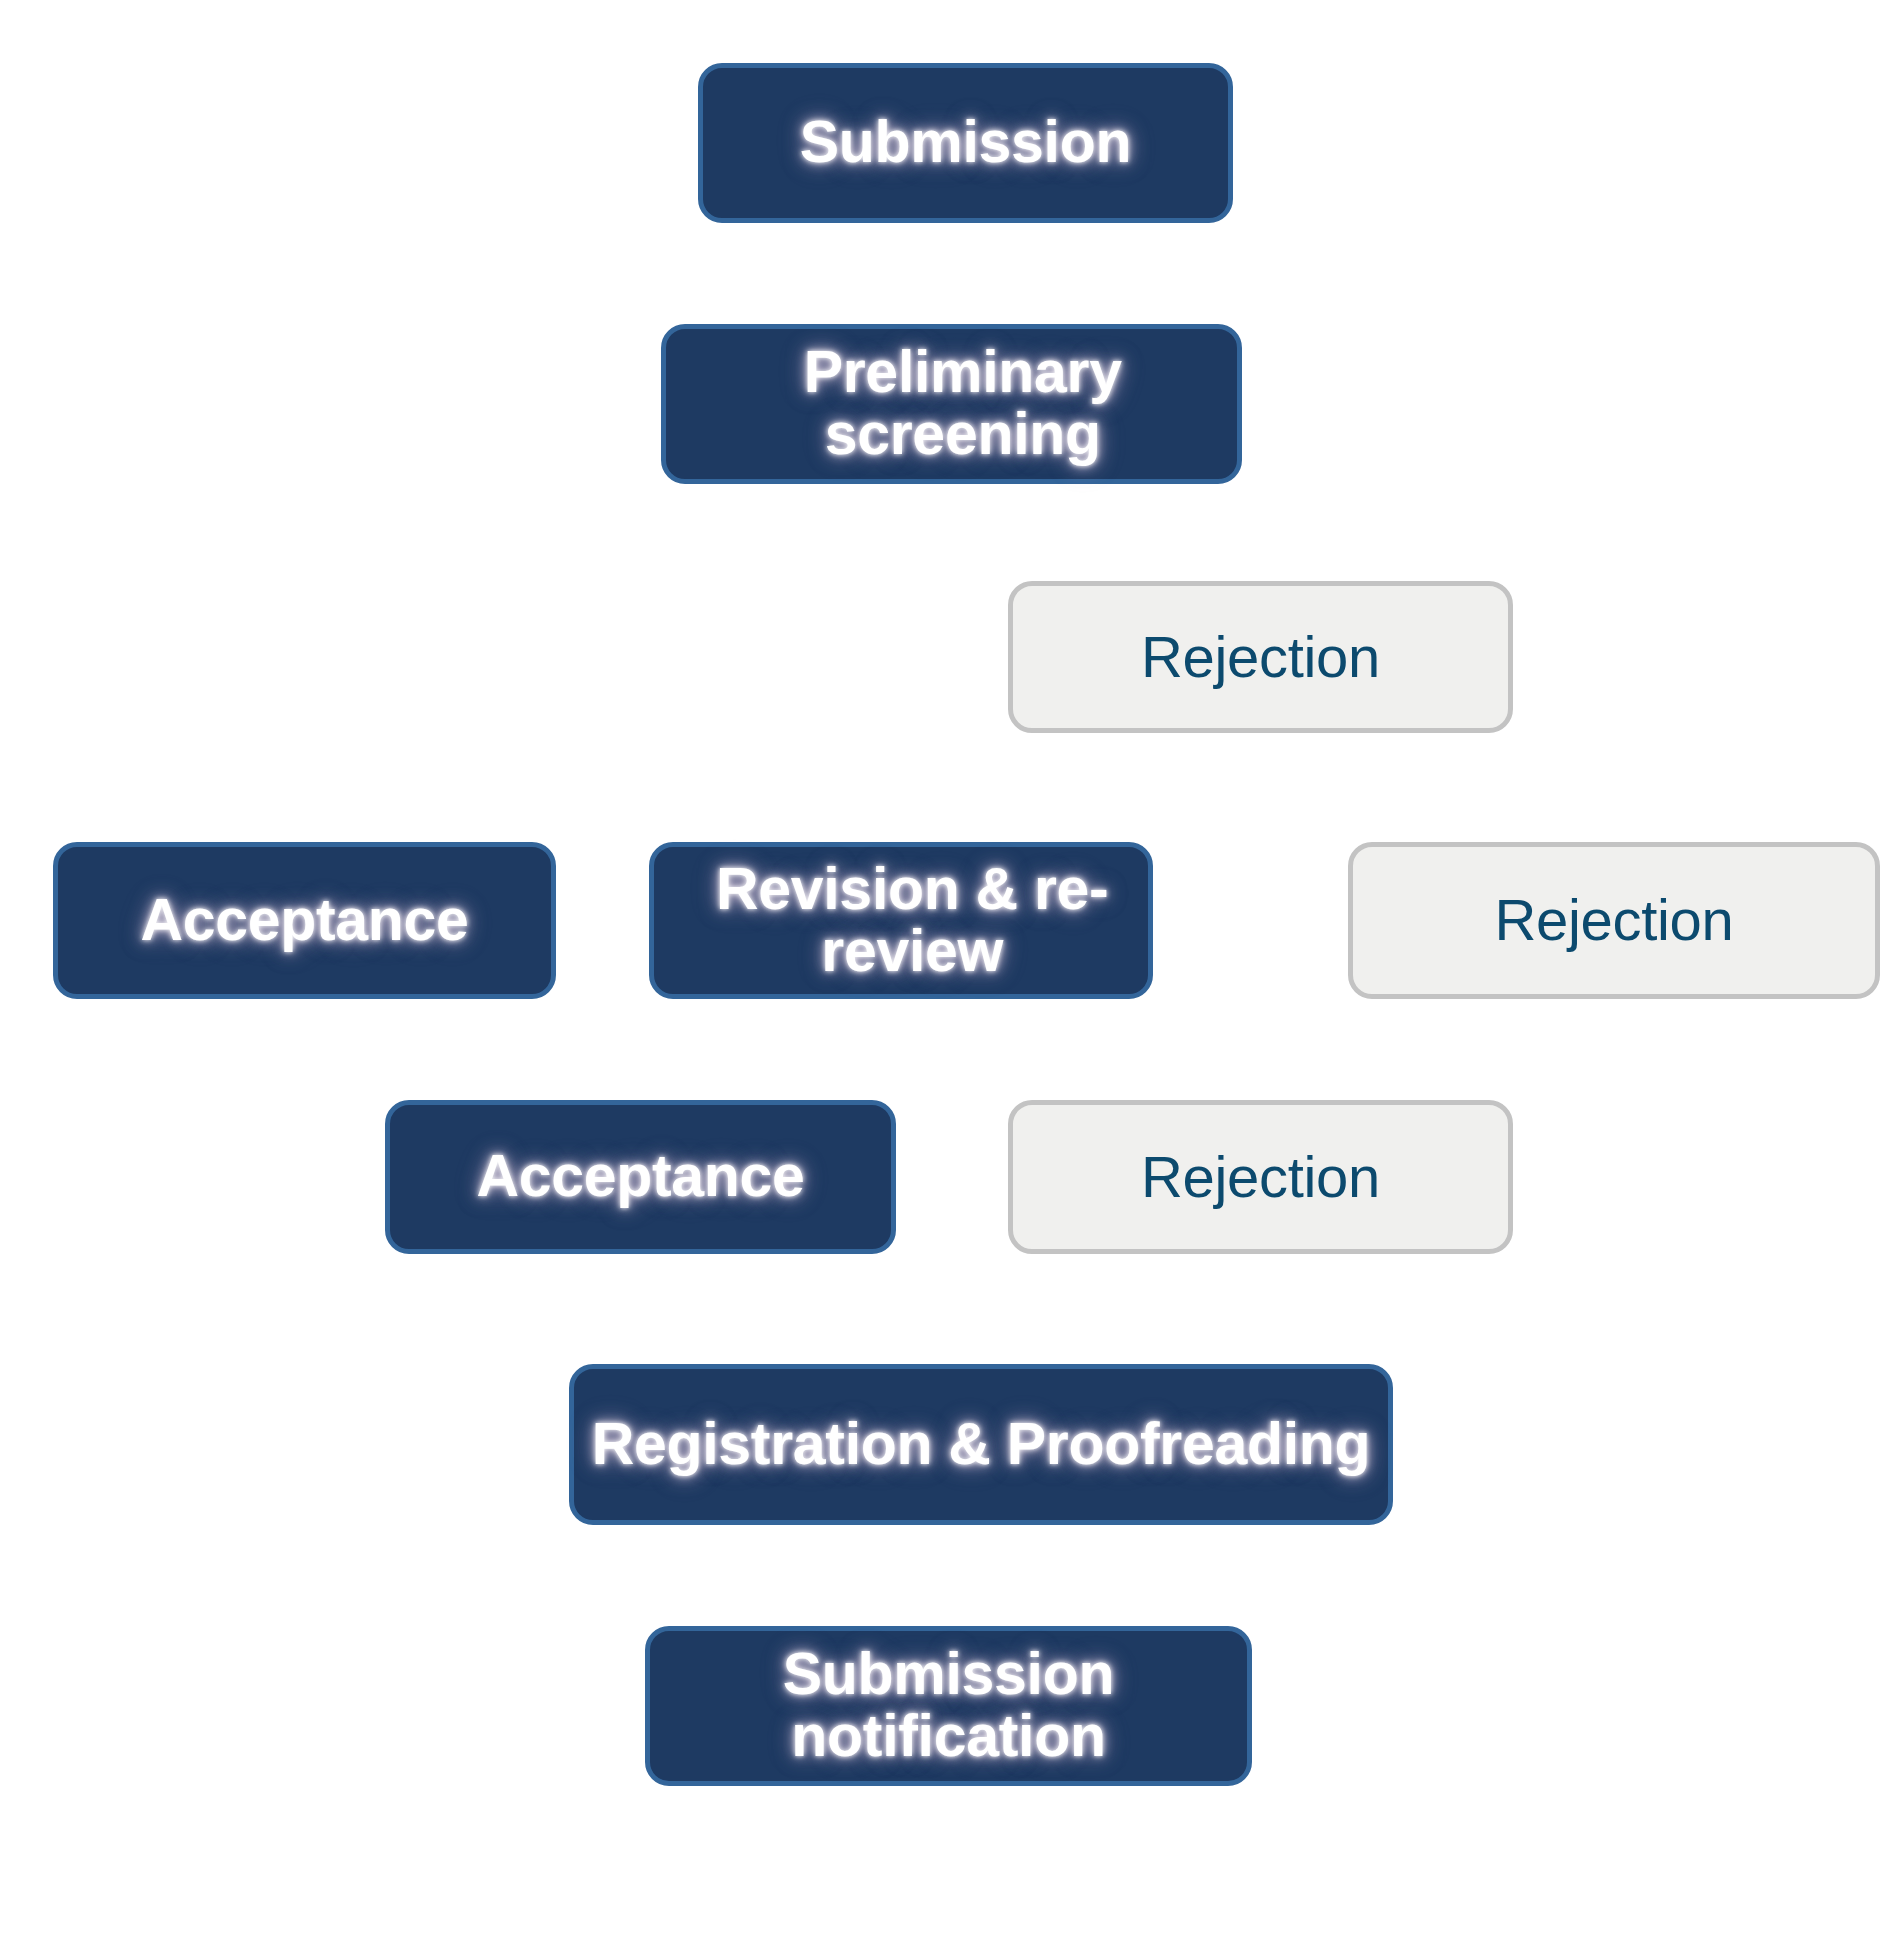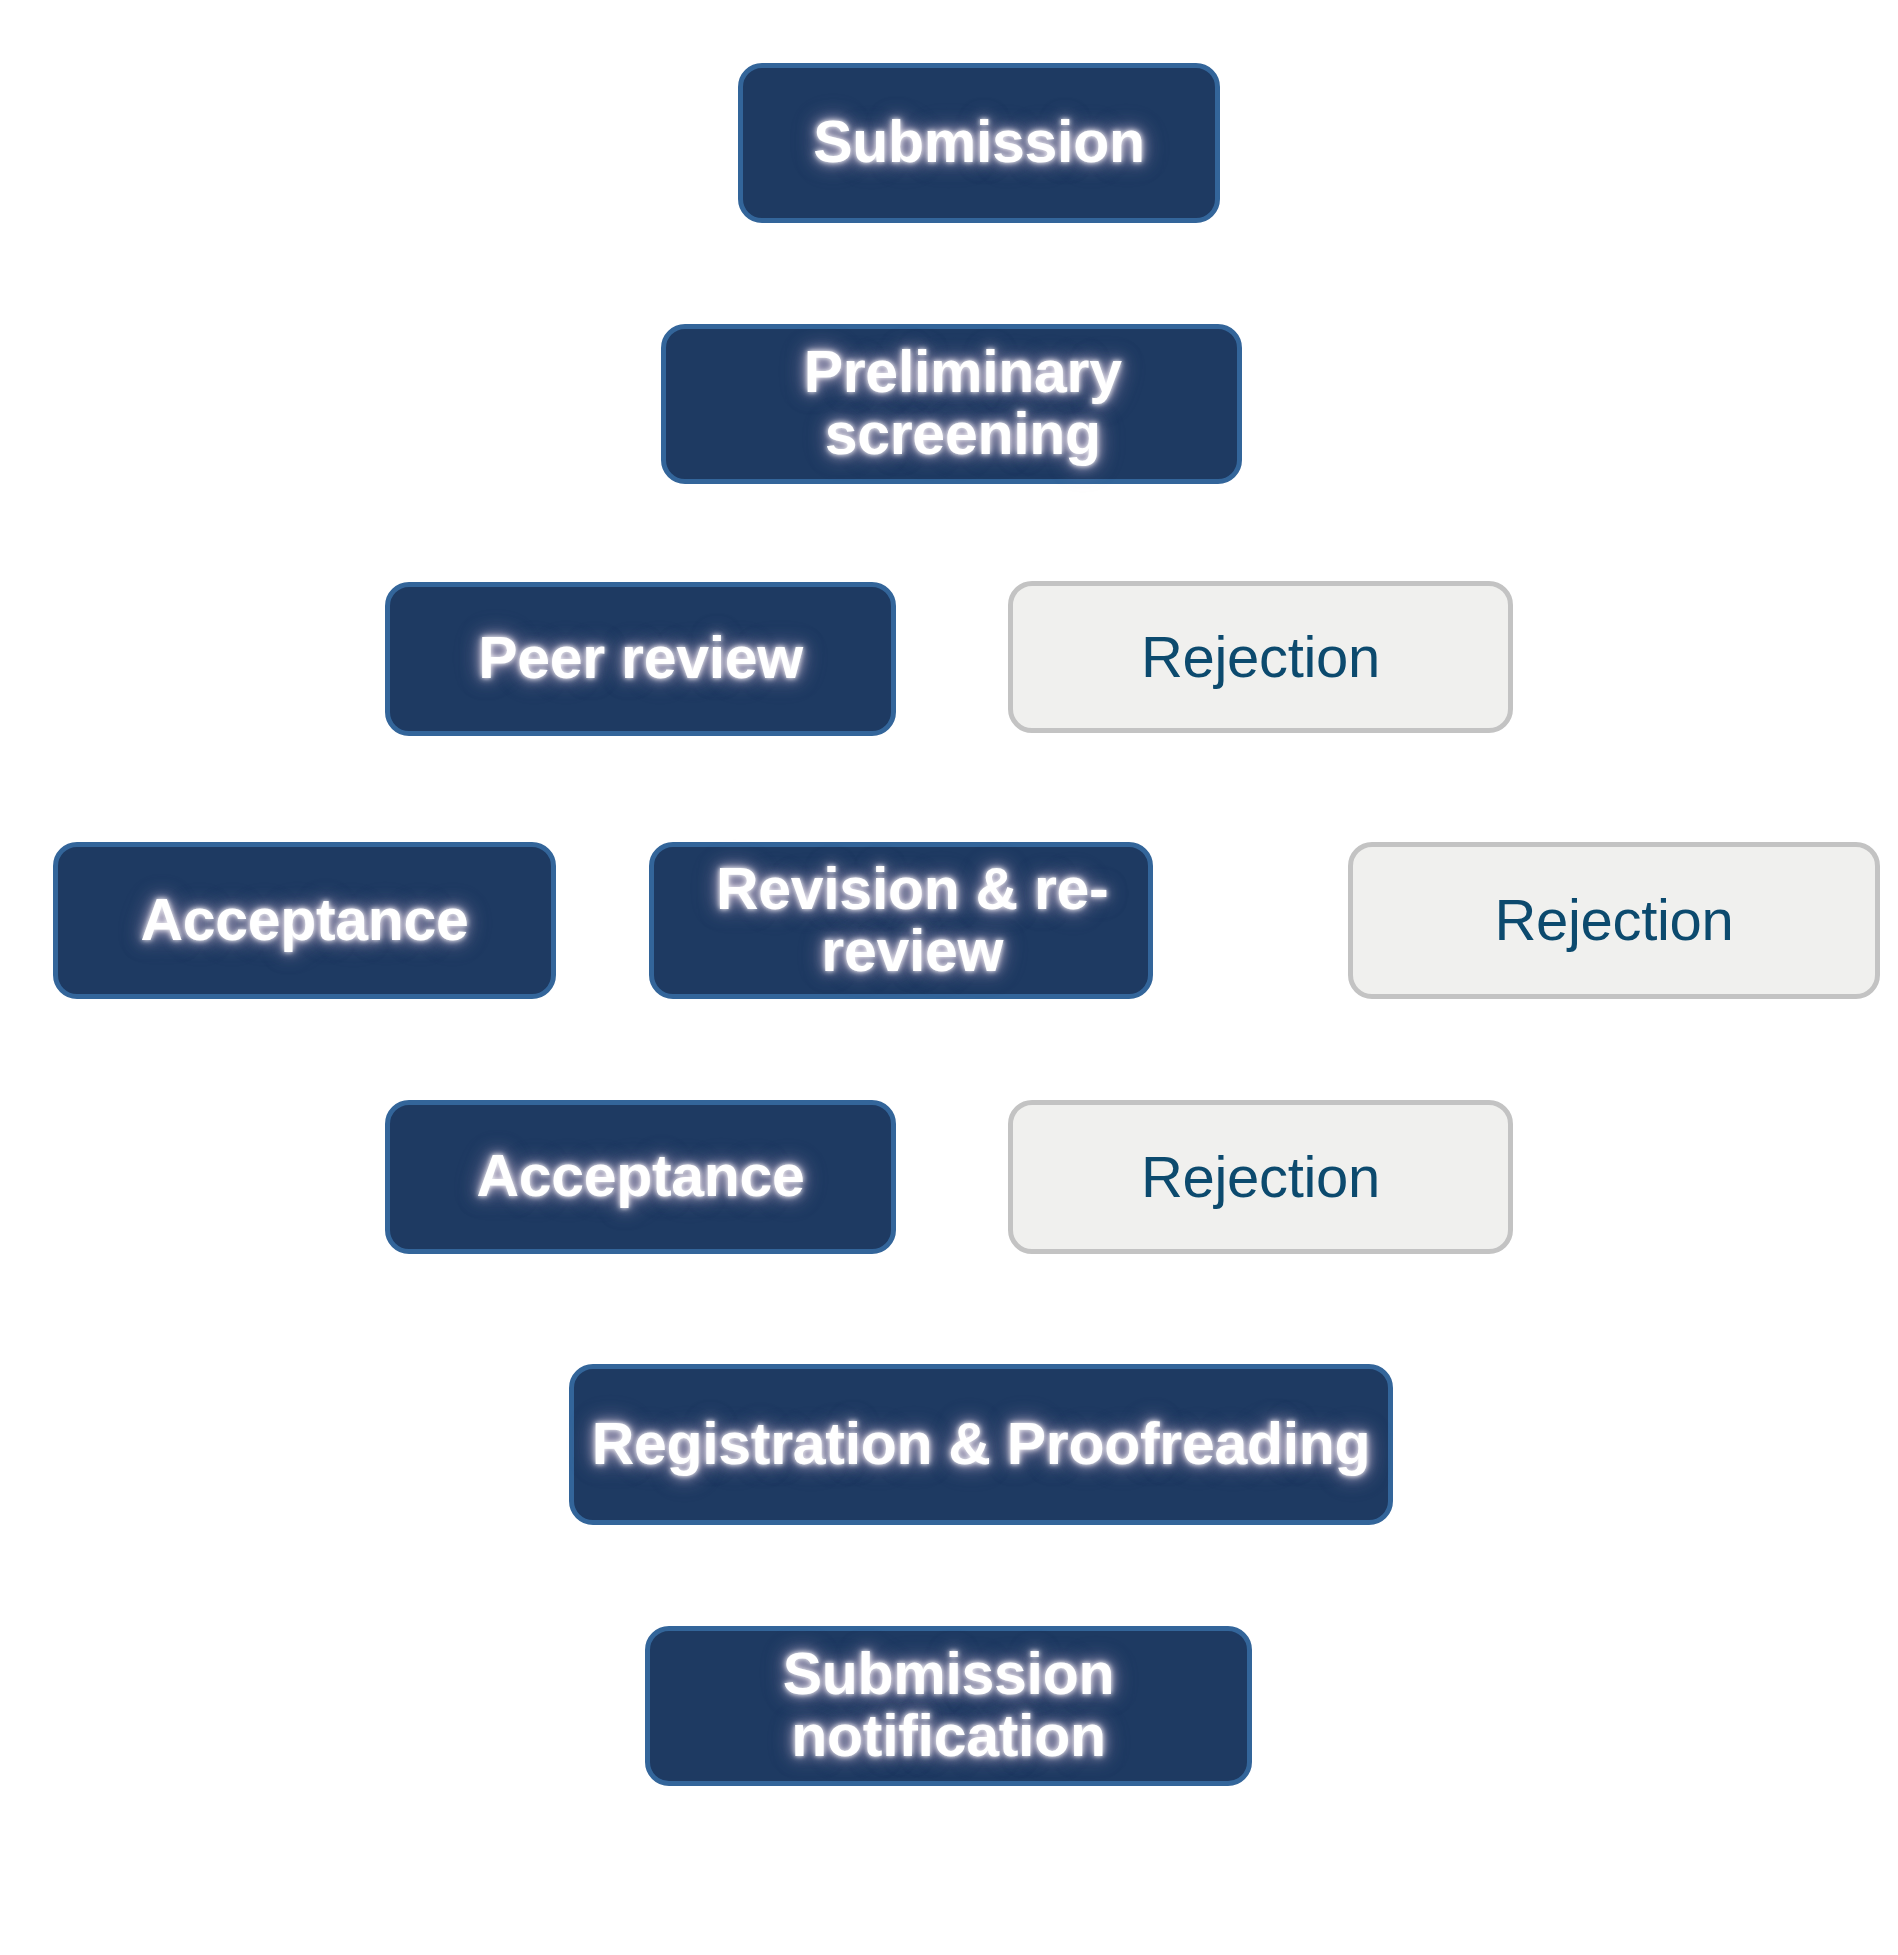--- a/index.html
+++ b/index.html
@@ -55,31 +55,28 @@
     font-weight: normal;
     font-size: 58px;
     letter-spacing: -0.3px;
   }
 </style>
 </head>
 <body>
 
 <div id="canvas">
 
-  <div class="node primary" style="left:698px; top:63px; width:482px; height:160px;margin-left:40px;">
+  <div class="node primary" style="left:698px; top:63px; width:535px; height:160px;">
     <span class="node-label">Submission</span>
   </div>
 
   <div class="node primary" style="left:661px; top:324px; width:581px; height:160px;padding-left:36px;">
     <span class="node-label">Preliminary screening</span>
   </div>
 
-  <div class="node primary" style="left:385px; top:582px; width:511px; height:154px;">
-    <span class="node-label">Peer review</span>
-  </div>
   <div class="node secondary" style="left:1008px; top:581px; width:505px; height:152px;">
     <span class="node-label">Rejection</span>
   </div>
 
   <div class="node primary" style="left:53px; top:842px; width:503px; height:157px;">
     <span class="node-label">Acceptance</span>
   </div>
   <div class="node primary" style="left:649px; top:842px; width:504px; height:157px;padding-left:36px;">
     <span class="node-label">Revision &amp; re-review</span>
   </div>

